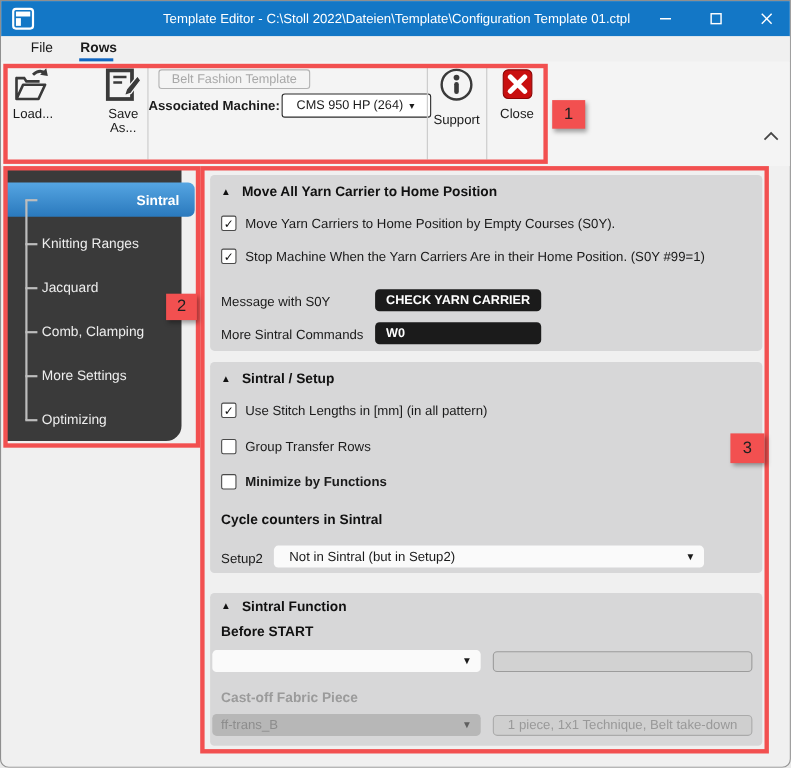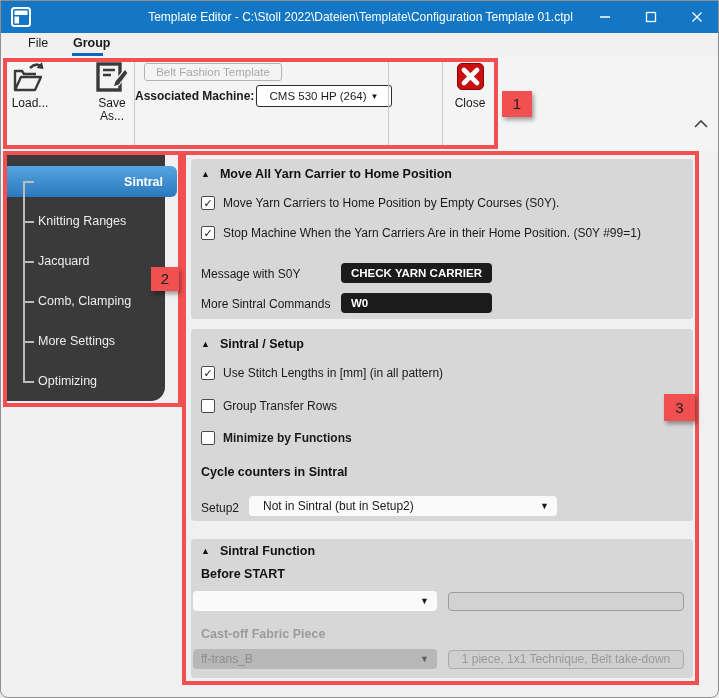--- a/index.html
+++ b/index.html
@@ -102,21 +102,21 @@
     <div class="win-btn cls">
       <svg width="12" height="12" viewBox="0 0 12 12">
           <line x1="1.5" y1="1.5" x2="10.5" y2="10.5" stroke="#fff" stroke-width="1.3"></line>
           <line x1="10.5" y1="1.5" x2="1.5" y2="10.5" stroke="#fff" stroke-width="1.3"></line>
         </svg>
     </div>
   </div>
 
   <div class="menubar">
     <div class="menu-item menu-file">File</div>
-    <div class="menu-item menu-start">Group</div>
+    <div class="menu-item menu-start">Rows</div>
     <div class="menu-underline"></div>
   </div>
 
   <div class="ribbon">
     <div class="redbox rb1"></div>
 
     <div class="tool-btn" style="left:8px;">
       <svg width="36" height="34" viewBox="0 0 36 34">
         <path d="M3 10 L3 29 L23 29 L29 16 L9 16 L3 29 Z" fill="none" stroke="#3a3a3a" stroke-width="2.4" stroke-linejoin="round"></path>
         <path d="M3 10 L10 10 L12 13 L24 13" fill="none" stroke="#3a3a3a" stroke-width="2.4"></path>
@@ -135,26 +135,34 @@
         <path d="M31 8 L21 20 L19 26 L25 24 L34 12 Z" fill="#3a3a3a" stroke="#f4f4f4" stroke-width="1.2"></path>
       </svg>
       <div class="tool-label">Save As...</div>
     </div>
 
     <div class="vsep" style="left:133px;"></div>
 
     <button class="ff-btn">Belt Fashion Template</button>
     <div class="assoc-label">Associated Machine:</div>
     <div class="machine-dd">
-      <span>CMS 530 HP (264)</span>
+      <span>CMS 950 HP (264)</span>
       <span class="dd-caret">▼</span>
     </div>
 
     <div class="vsep" style="left:387px;"></div>
 
+    <div class="support-btn">
+      <svg width="32" height="32" viewBox="0 0 32 32">
+        <circle cx="16" cy="16" r="13.5" fill="none" stroke="#3a3a3a" stroke-width="2.2"></circle>
+        <circle cx="16" cy="9.5" r="2.6" fill="#3a3a3a"></circle>
+        <rect x="13.9" y="13.5" width="4.2" height="11" rx="2.1" fill="#3a3a3a"></rect>
+      </svg>
+      <div class="ribbon-label">Support</div>
+    </div>
 
     <div class="vsep" style="left:441px;"></div>
 
     <div class="close-btn">
       <div class="close-glyph">
         <svg width="19" height="19" viewBox="0 0 19 19">
           <line x1="3" y1="3" x2="16" y2="16" stroke="#fff" stroke-width="4.6" stroke-linecap="round"></line>
           <line x1="16" y1="3" x2="3" y2="16" stroke="#fff" stroke-width="4.6" stroke-linecap="round"></line>
         </svg>
       </div>
@@ -220,21 +228,21 @@
     <div class="cb-row" style="top:70px;">
       <span class="cb"></span>
       <span>Group Transfer Rows</span>
     </div>
     <div class="cb-row" style="top:102px;font-weight:bold;">
       <span class="cb"></span>
       <span>Minimize by Functions</span>
     </div>
     <div class="subhead" style="top:136px;">Cycle counters in Sintral</div>
     <div class="field-label" style="top:172px;">Setup2</div>
-    <div class="dropdown" style="left:58px; top:167px; width:308px;">
+    <div class="dropdown" style="left:58px; top:167px; width:391px;">
       <span style="padding-left:6px;">Not in Sintral (but in Setup2)</span>
       <span class="dd-caret">▼</span>
     </div>
   </div>
 
   <div class="card cardC">
     <div class="sec-header" style="top:5px;">
       <span class="tri">▲</span>
       <span>Sintral Function</span>
     </div>

